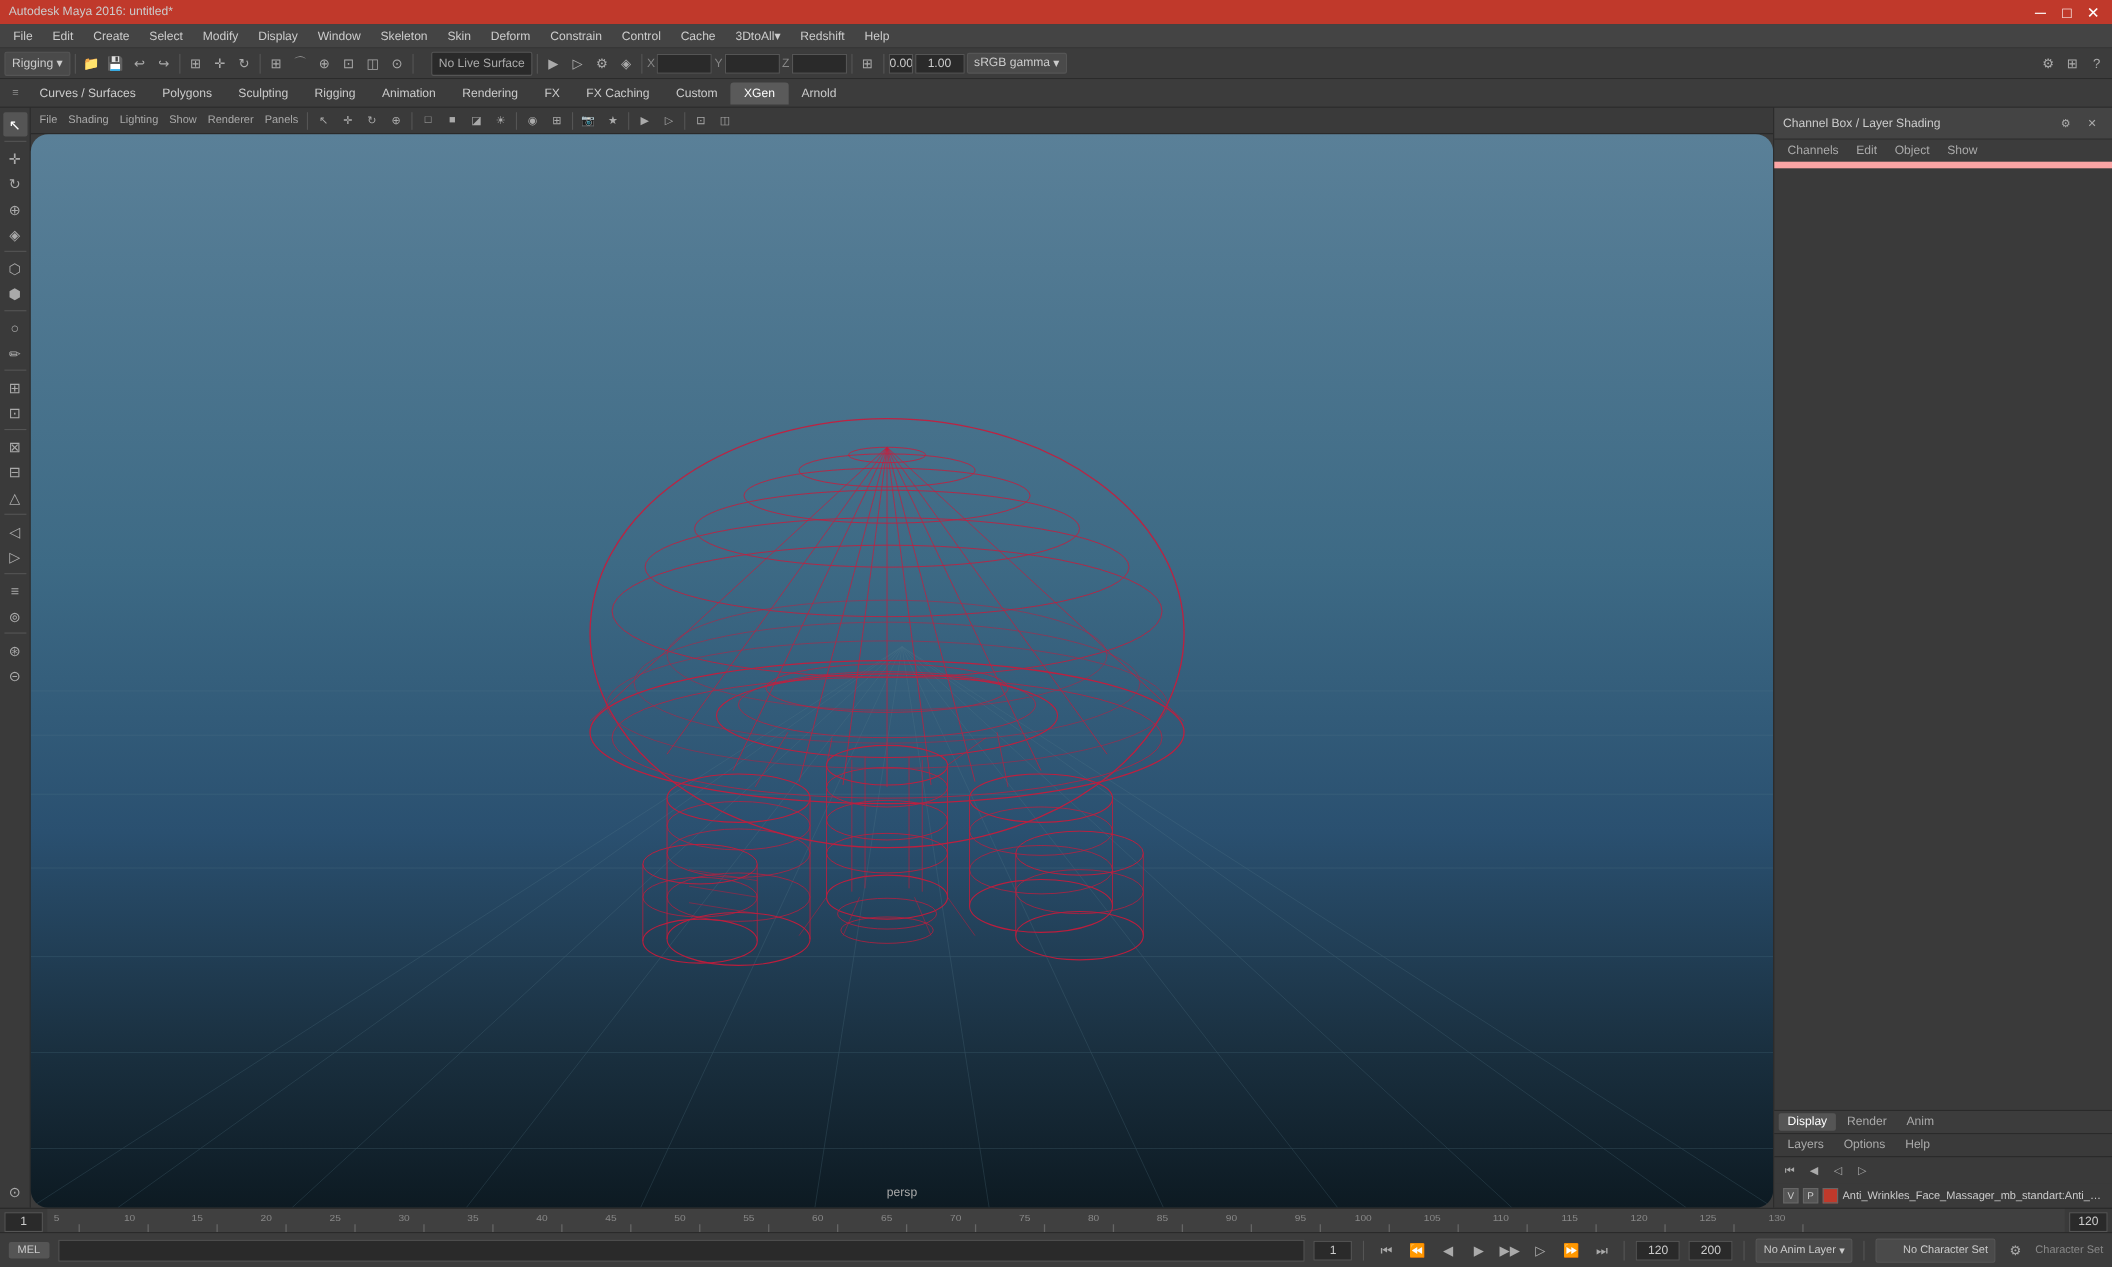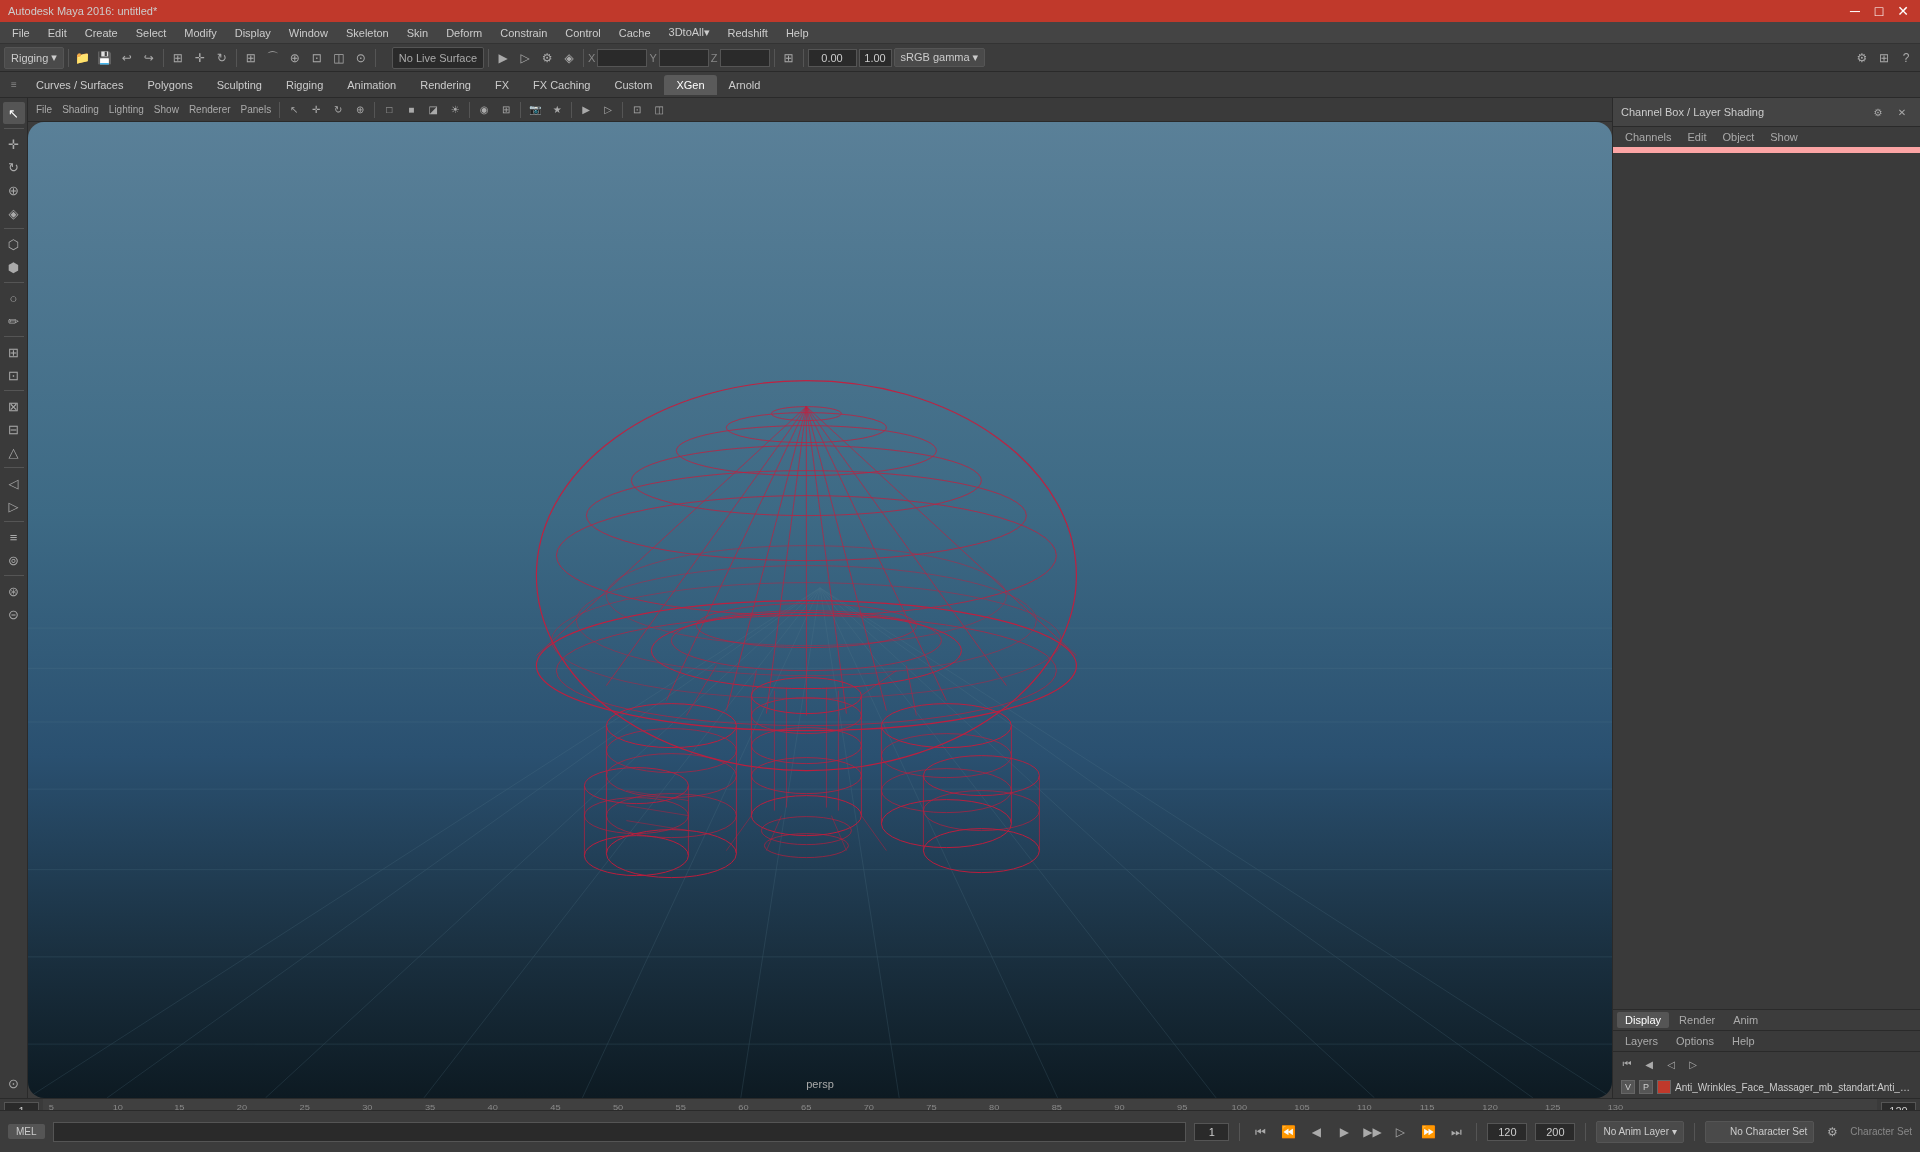--- a/index.html
+++ b/index.html
@@ -279,21 +279,21 @@
       display: flex;
       align-items: center;
     }
 
     
     #status-bar {
       position: absolute;
       bottom: 0;
       left: 0;
       right: 0;
-      height: 42px;
+      height: 32px;
       background: #3c3c3c;
       display: flex;
       align-items: center;
       border-top: 1px solid #2a2a2a;
       padding: 0 8px;
       gap: 8px;
     }
     #mel-btn {
       background: #555;
       color: #ccc;
@@ -489,22 +489,22 @@
     <input class="xyz-input" value="" style="">
     <span class="xyz-label">Y</span>
     <input class="xyz-input" value="" style="">
     <span class="xyz-label">Z</span>
     <input class="xyz-input" value="" style="">
   </div>
   <div class="tb-sep"></div>
   <span class="icon-btn">⊞</span>
   <div class="tb-sep"></div>
 
-  <input class="xyz-input" value="0.00" style="width: 49px; text-align: center;">
-  <input class="xyz-input" value="1.00" style="width: 33px;">
+  <input class="xyz-input" value="0.00" style="width: 22px; text-align: center;">
+  <input class="xyz-input" value="1.00" style="width: 45px;">
   <div class="srgb-dropdown">
     <span>sRGB gamma</span>
     <span>▾</span>
   </div>
 
   <div style="margin-left:auto; display:flex; align-items:center; gap:2px;">
     <span class="icon-btn">⚙</span>
     <span class="icon-btn">⊞</span>
     <span class="icon-btn">?</span>
   </div>

